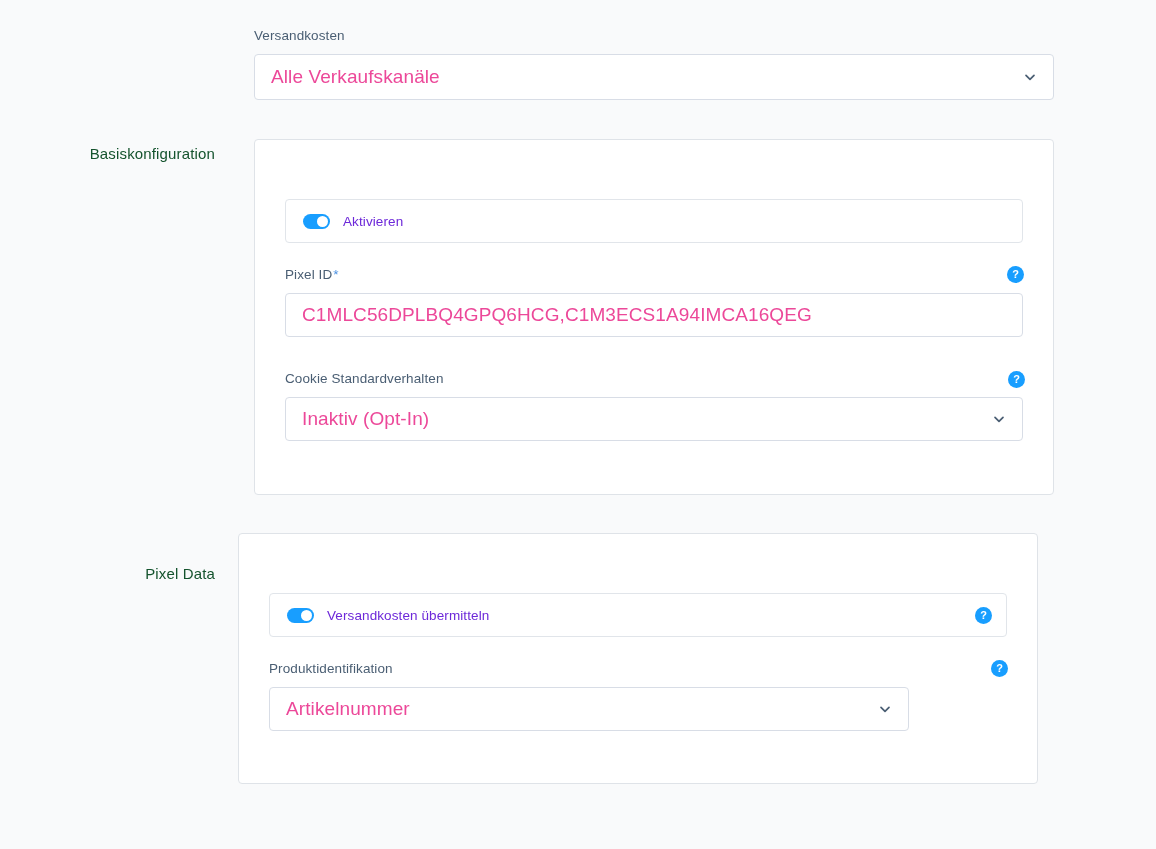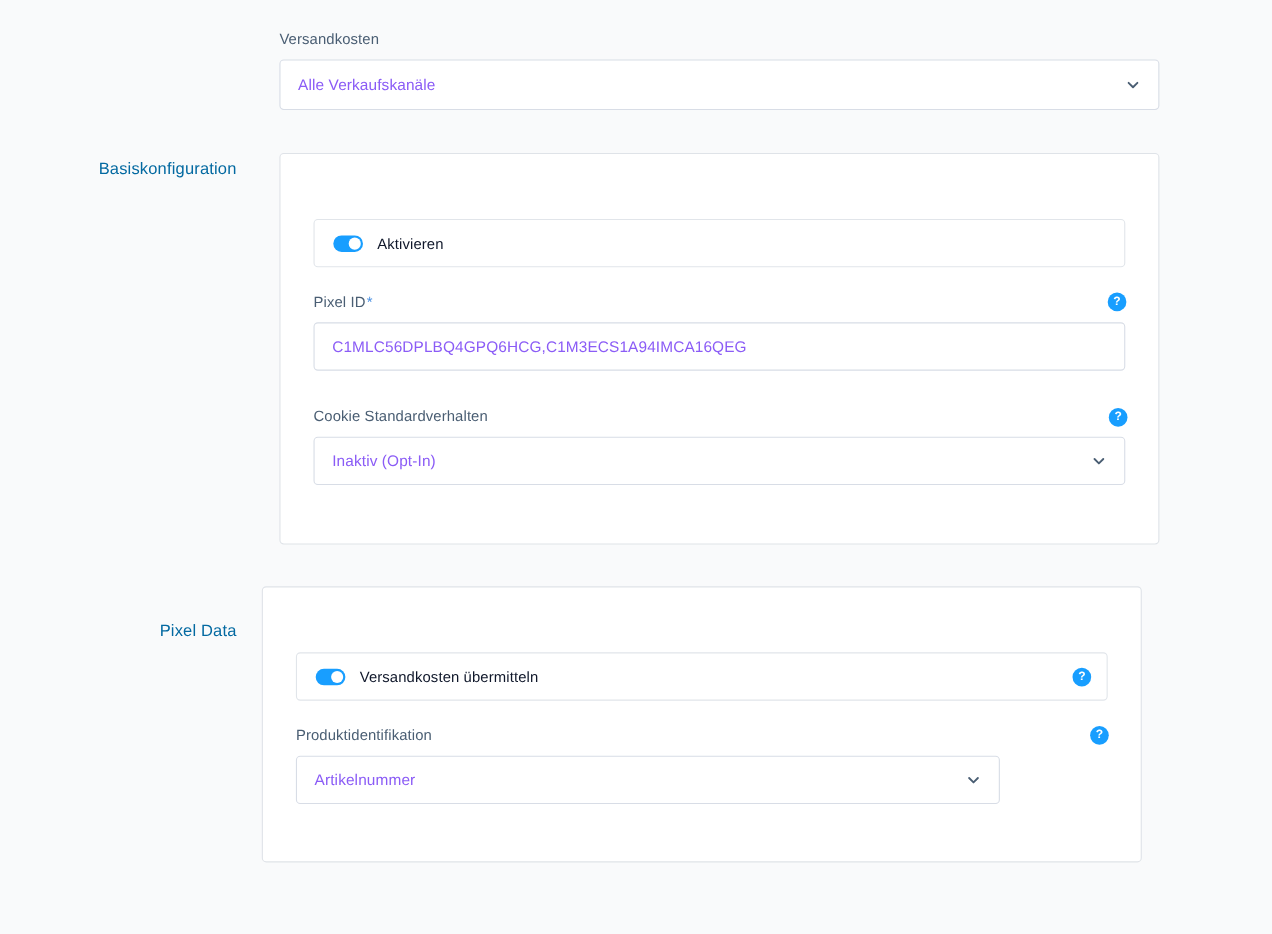--- a/index.html
+++ b/index.html
@@ -51,40 +51,40 @@
     border-radius: 4px;
     height: 44px;
     display: flex;
     align-items: center;
     padding: 0 16px;
     font-size: 14px;
     color: #51667d;
   }
   .control.big { height: 46px; }
   .control .val {
-    font-size: 14px;
-    color: #8b5cf6;
+    font-size: 19px;
+    color: #ec4899;
     letter-spacing: 0.1px;
   }
   .chevron {
     position: absolute;
     right: 16px;
     top: 50%;
     transform: translateY(-50%);
     width: 14px;
     height: 14px;
     display: block;
   }
   .chevron svg { display: block; }
   .section-title {
     position: absolute;
     width: 160px;
     text-align: right;
     font-size: 15px;
-    color: #0369a1;
+    color: #14532d;
     letter-spacing: 0.15px;
     line-height: 20px;
   }
   .card {
     position: absolute;
     background: #ffffff;
     border: 1px solid #dfe3e8;
     border-radius: 4px;
   }
 
@@ -112,21 +112,21 @@
     position: absolute;
     width: 11px;
     height: 11px;
     border-radius: 50%;
     background: #ffffff;
     top: 2px;
     right: 2px;
   }
   .switch-label {
     font-size: 13.5px;
-    color: #0f172a;
+    color: #6d28d9;
     letter-spacing: 0.1px;
   }
 
   
   .help-icon {
     width: 17px;
     height: 17px;
     border-radius: 50%;
     background: #189eff;
     color: #ffffff;

